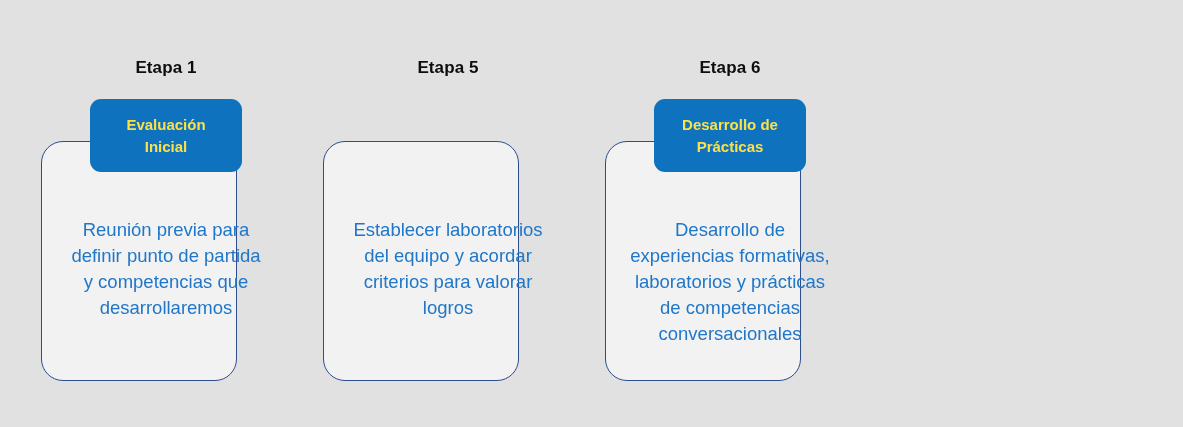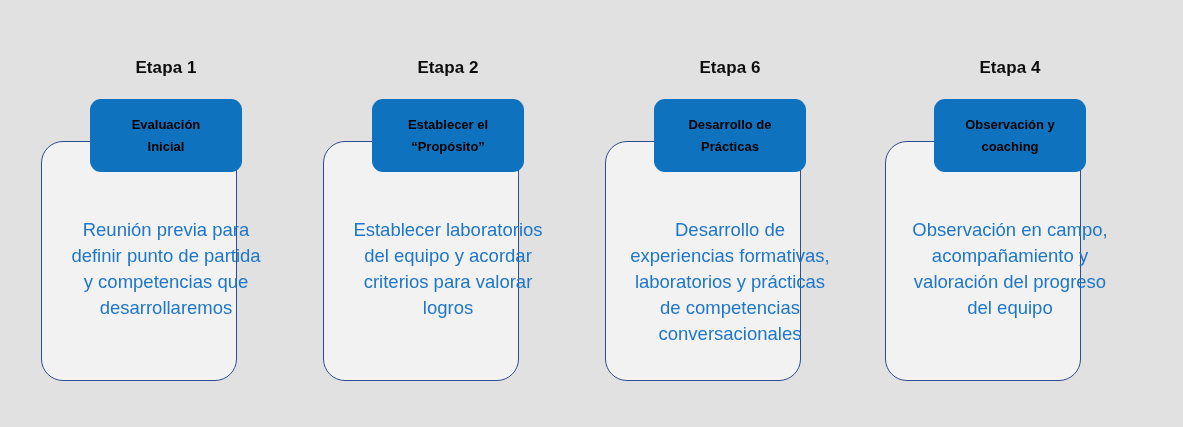--- a/index.html
+++ b/index.html
@@ -74,24 +74,24 @@
     background: #0f72be;
     border-radius: 11px;
     display: flex;
     align-items: center;
     justify-content: center;
     z-index: 3;
   }
 
   .badge-text {
     text-align: center;
-    font-size: 13px;
+    font-size: 15px;
     font-weight: bold;
     line-height: 22px;
-    color: #000000;
+    color: #fde047;
     white-space: pre-line;
     padding: 0 6px;
   }
 </style>
 </head>
 <body>
 
 <div id="diagram">
 
   <div class="stage" style="left:41px;text-decoration:underline;">
@@ -102,55 +102,38 @@
 y competencias que
 desarrollaremos</div>
     </div>
     <div class="badge">
       <span class="badge-text">Evaluación
 Inicial</span>
     </div>
   </div>
 
   <div class="stage" style="left:323px;">
-    <div class="stage-label">Etapa 2</div>
+    <div class="stage-label">Etapa 5</div>
     <div class="card">
       <div class="card-body">Establecer laboratorios
 del equipo y acordar
 criterios para valorar
 logros</div>
-    </div>
-    <div class="badge">
-      <span class="badge-text">Establecer el
-“Propósito”</span>
     </div>
   </div>
 
   <div class="stage" style="left:605px;">
     <div class="stage-label">Etapa 6</div>
     <div class="card">
       <div class="card-body">Desarrollo de
 experiencias formativas,
 laboratorios y prácticas
 de competencias
 conversacionales</div>
     </div>
     <div class="badge">
       <span class="badge-text">Desarrollo de
 Prácticas</span>
     </div>
   </div>
 
-  <div class="stage" style="left:885px;">
-    <div class="stage-label">Etapa 4</div>
-    <div class="card">
-      <div class="card-body">Observación en campo,
-acompañamiento y
-valoración del progreso
-del equipo</div>
-    </div>
-    <div class="badge">
-      <span class="badge-text">Observación y
-coaching</span>
-    </div>
-  </div>
 
 </div>
 
 </body></html>

